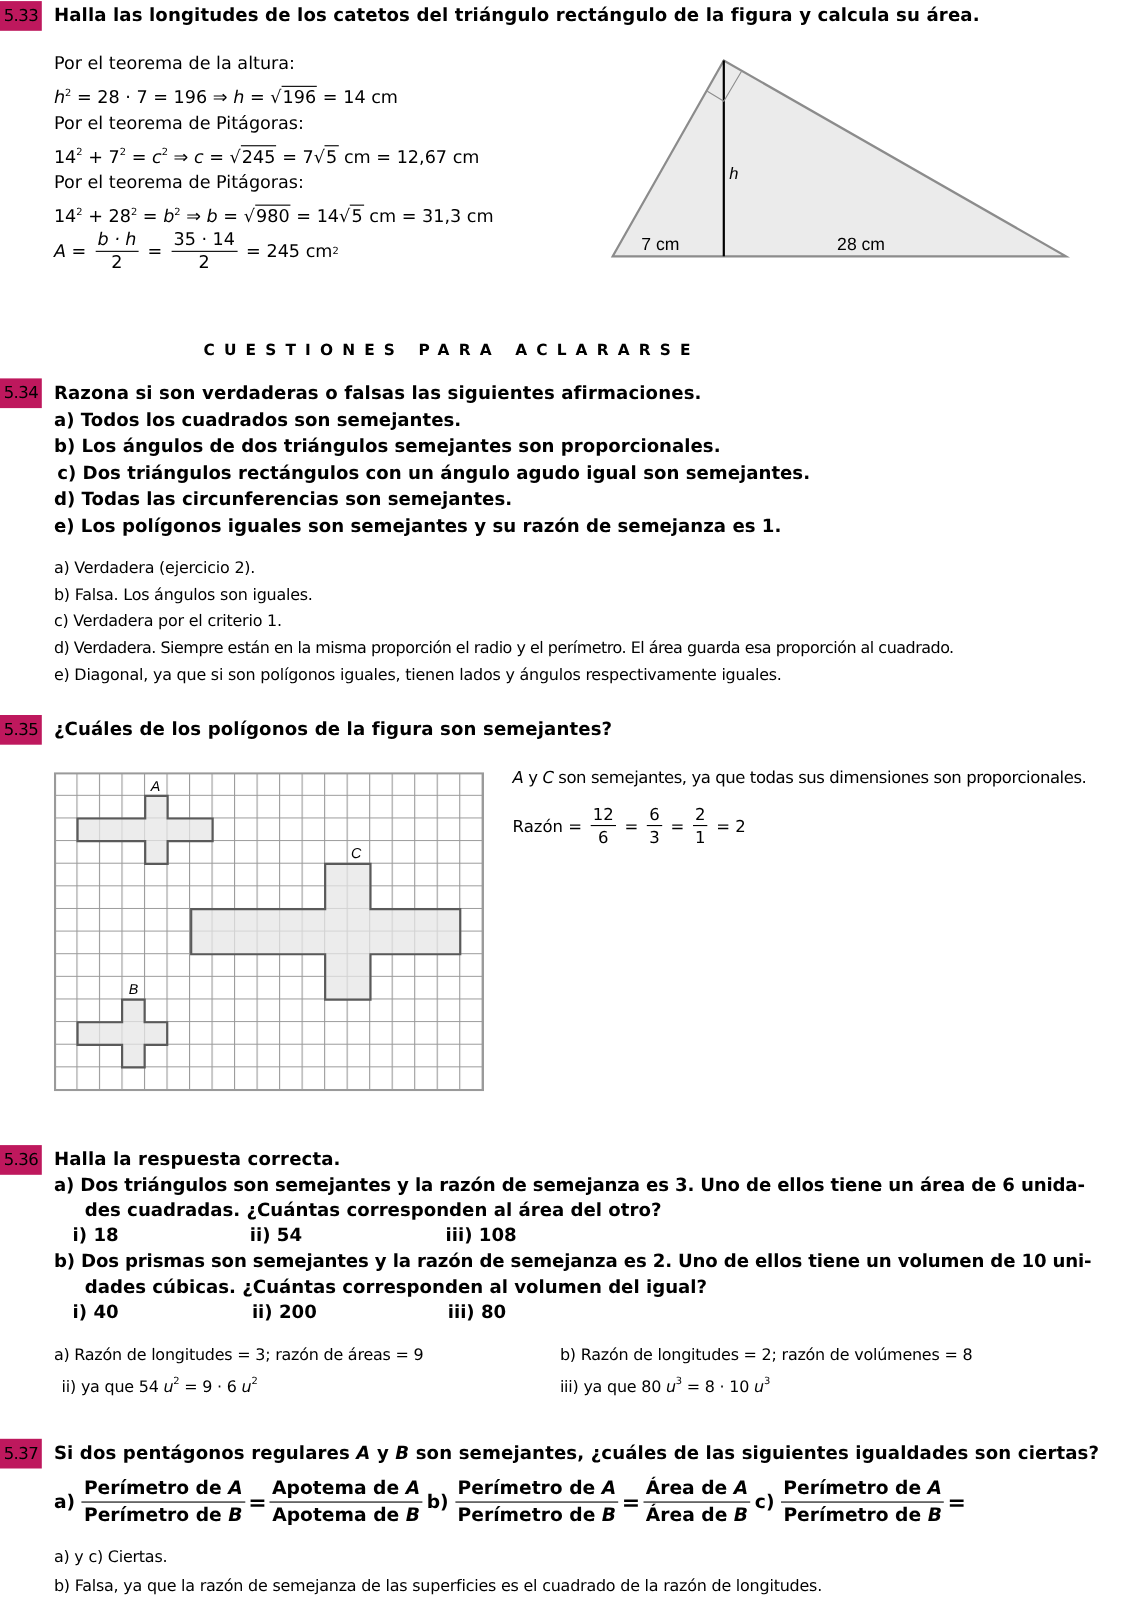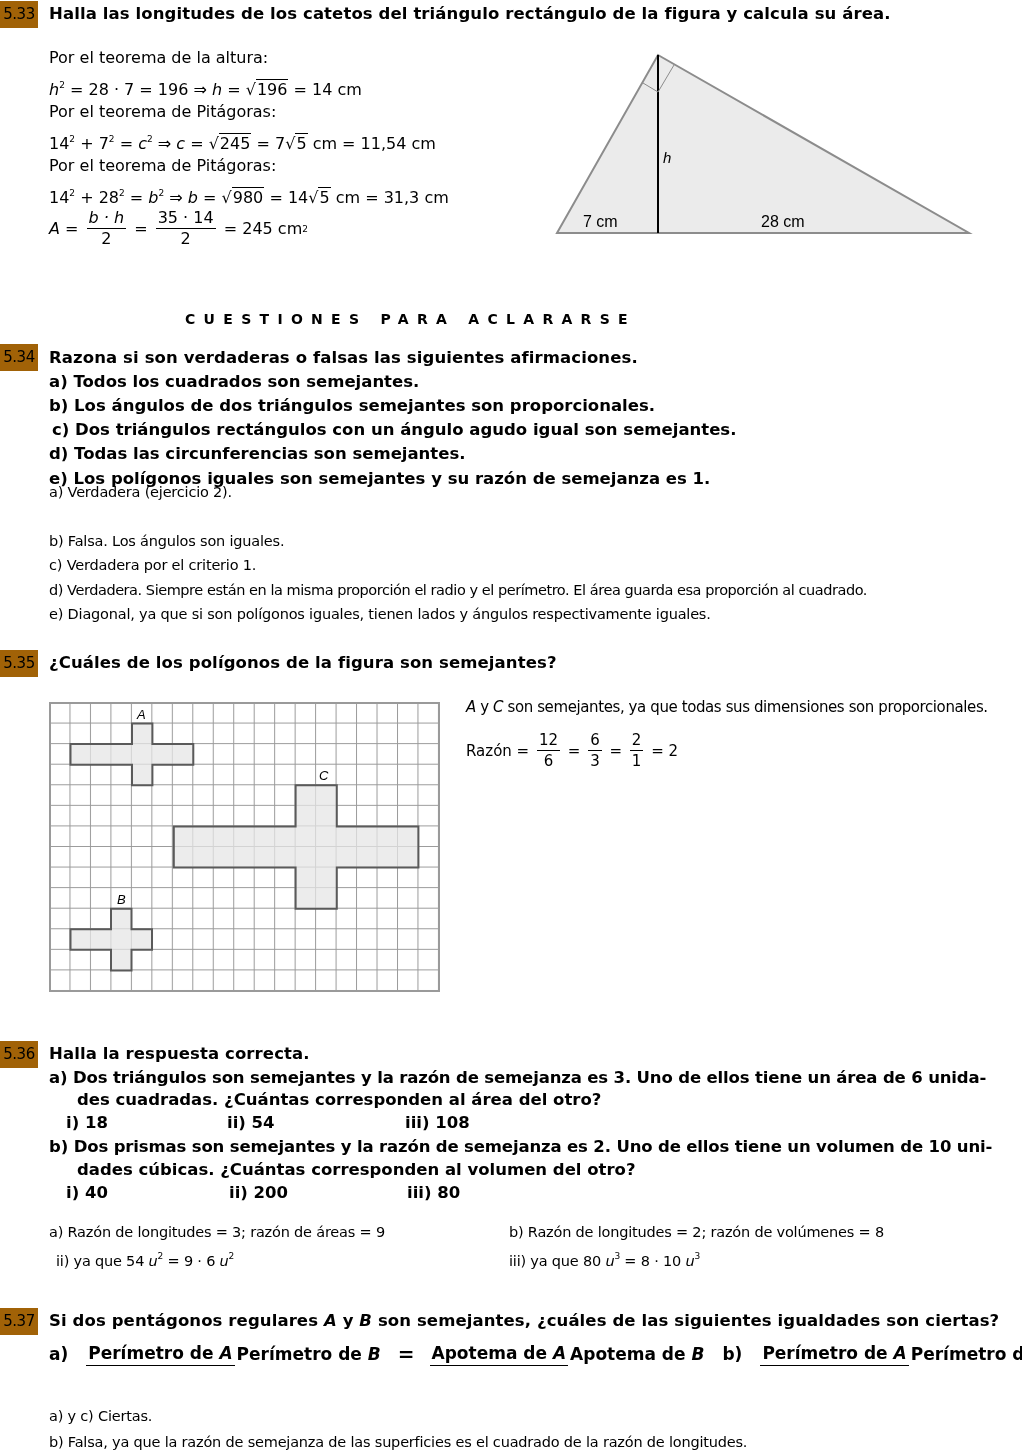--- a/index.html
+++ b/index.html
@@ -3,58 +3,58 @@
 <meta charset="utf-8">
 <style>
   html, body { margin: 0; padding: 0; background: #ffffff; }
   body {
     width: 1022px; height: 1453px; position: relative; overflow: hidden;
     font-family: "DejaVu Sans", sans-serif; color: #000;
   }
   .abs { position: absolute; }
   .num {
     position: absolute; left: 0; width: 38px; height: 27px;
-    background: #a16207; font-family: "DejaVu Sans", sans-serif;
+    background: #be185d; font-family: "DejaVu Sans", sans-serif;
     font-size: 15px; line-height: 27px; text-align: center; letter-spacing: -0.5px;
   }
   .q { position: absolute; left: 49px; font-weight: bold; font-size: 16.5px; line-height: 24px; white-space: nowrap; letter-spacing: 0.1px; }
   .qline { position: absolute; font-weight: bold; font-size: 16.5px; line-height: 24px; white-space: nowrap; }
   .ans { position: absolute; font-size: 14.5px; line-height: 24.5px; white-space: nowrap; letter-spacing: -0.2px; }
   .eq { position: absolute; font-size: 16px; line-height: 26px; white-space: nowrap; }
   .it { font-style: italic; }
   sup { font-size: 9px; vertical-align: 7px; }
   .sqrt { display: inline-block; }
   .sqrt .rad { border-top: 1px solid #000; padding: 0 1px; }
   .frac { display: inline-flex; flex-direction: column; align-items: center; vertical-align: middle; margin: 0 3px; }
   .frac .n { border-bottom: 1px solid #000; padding: 0 2px; line-height: 20px; }
   .frac .d { padding: 0 2px; line-height: 20px; }
   .section-title {
     position: absolute; left: 0; width: 821px; top: 311px; text-align: center;
     font-weight: bold; font-size: 14px; letter-spacing: 8.3px;
   }
-  .bigfrac { display: inline-flex; align-items: center; vertical-align: middle; margin: 0 14px; font-weight: bold; font-size: 17px; }
+  .bigfrac { display: inline-flex; flex-direction: column; align-items: center; vertical-align: middle; margin: 0 2px; font-weight: bold; font-size: 17px; }
   .bigfrac .n { border-bottom: 1.5px solid #000; padding: 0 2px; line-height: 24px; }
   .bigfrac .d { padding: 0 2px; line-height: 24px; }
   .fracrow { position: absolute; left: 49px; top: 1341px; white-space: nowrap; font-weight: bold; font-size: 17px; display: flex; align-items: center; }
   .fracrow .lbl { margin-right: 4px; }
   .fracrow .eqs { margin: 0 1px; font-size: 20px; }
 </style>
 </head>
 <body>
 
 <div class="num" style="top:1px;">5.33</div>
 <div class="q" style="top:2px;">Halla las longitudes de los catetos del triángulo rectángulo de la figura y calcula su área.</div>
 
 <div class="eq" style="left:49px; top:45px;">Por el teorema de la altura:</div>
 <div class="eq" style="left:49px; top:72px;">
   <span class="it">h</span><sup>2</sup><span> = 28 · 7 = 196 ⇒ </span><span class="it">h</span><span> = </span><span class="sqrt">√<span class="rad">196</span></span><span> = 14 cm</span>
 </div>
 <div class="eq" style="left:49px; top:99px;">Por el teorema de Pitágoras:</div>
 <div class="eq" style="left:49px; top:126px;">
-  <span>14</span><sup>2</sup><span> + 7</span><sup>2</sup><span> = </span><span class="it">c</span><sup>2</sup><span> ⇒ </span><span class="it">c</span><span> = </span><span class="sqrt">√<span class="rad">245</span></span><span> = 7</span><span class="sqrt">√<span class="rad">5</span></span><span> cm = 11,54 cm</span>
+  <span>14</span><sup>2</sup><span> + 7</span><sup>2</sup><span> = </span><span class="it">c</span><sup>2</sup><span> ⇒ </span><span class="it">c</span><span> = </span><span class="sqrt">√<span class="rad">245</span></span><span> = 7</span><span class="sqrt">√<span class="rad">5</span></span><span> cm = 12,67 cm</span>
 </div>
 <div class="eq" style="left:49px; top:153px;">Por el teorema de Pitágoras:</div>
 <div class="eq" style="left:49px; top:180px;">
   <span>14</span><sup>2</sup><span> + 28</span><sup>2</sup><span> = </span><span class="it">b</span><sup>2</sup><span> ⇒ </span><span class="it">b</span><span> = </span><span class="sqrt">√<span class="rad">980</span></span><span> = 14</span><span class="sqrt">√<span class="rad">5</span></span><span> cm = 31,3 cm</span>
 </div>
 <div class="eq" style="left:49px; top:208px; display:flex; align-items:center;">
   <span class="it">A</span>
     <span style="white-space:pre;"> = </span>
   <span class="frac">
       <span class="n it">b · h</span>
@@ -81,21 +81,21 @@
 <div class="section-title">CUESTIONES PARA ACLARARSE</div>
 
 <div class="num" style="top:344px;">5.34</div>
 <div class="q" style="top:346px;">Razona si son verdaderas o falsas las siguientes afirmaciones.</div>
 <div class="qline" style="left:49px; top:370px;">a) Todos los cuadrados son semejantes.</div>
 <div class="qline" style="left:49px; top:394px;">b) Los ángulos de dos triángulos semejantes son proporcionales.</div>
 <div class="qline" style="left:52px; top:418px;">c) Dos triángulos rectángulos con un ángulo agudo igual son semejantes.</div>
 <div class="qline" style="left:49px; top:442px;">d) Todas las circunferencias son semejantes.</div>
 <div class="qline" style="left:49px; top:467px;">e) Los polígonos iguales son semejantes y su razón de semejanza es 1.</div>
 
-<div class="ans" style="left:49px; top:480px;">a)  Verdadera (ejercicio 2).</div>
+<div class="ans" style="left:49px; top:505px;">a)  Verdadera (ejercicio 2).</div>
 <div class="ans" style="left:49px; top:529px;">b)  Falsa. Los ángulos son iguales.</div>
 <div class="ans" style="left:49px; top:553px;">c)  Verdadera por el criterio 1.</div>
 <div class="ans" style="left:49px; top:578px; letter-spacing:-0.45px;">d) Verdadera. Siempre están en la misma proporción el radio y el perímetro. El área guarda esa proporción al cuadrado.</div>
 <div class="ans" style="left:49px; top:602px;">e) Diagonal, ya que si son polígonos iguales, tienen lados y ángulos respectivamente iguales.</div>
 
 <div class="num" style="top:650px;">5.35</div>
 <div class="q" style="top:651px;">¿Cuáles de los polígonos de la figura son semejantes?</div>
 
 <svg class="abs" style="left:49px; top:702px;" width="392" height="290" viewBox="0 0 392 290">
   <defs>
@@ -145,21 +145,21 @@
 </div>
 
 <div class="num" style="top:1041px;">5.36</div>
 <div class="q" style="top:1042px;">Halla la respuesta correcta.</div>
 <div class="qline" style="left:49px; top:1066px; letter-spacing:-0.15px;">a) Dos triángulos son semejantes y la razón de semejanza es 3. Uno de ellos tiene un área de 6 unida-</div>
 <div class="qline" style="left:77px; top:1088px;">des cuadradas. ¿Cuántas corresponden al área del otro?</div>
 <div class="qline" style="left:66px; top:1111px;">i) 18</div>
 <div class="qline" style="left:227px; top:1111px;">ii) 54</div>
 <div class="qline" style="left:405px; top:1111px;">iii) 108</div>
 <div class="qline" style="left:49px; top:1135px; letter-spacing:-0.15px;">b) Dos prismas son semejantes y la razón de semejanza es 2. Uno de ellos tiene un volumen de 10 uni-</div>
-<div class="qline" style="left:77px; top:1158px;">dades cúbicas. ¿Cuántas corresponden al volumen del otro?</div>
+<div class="qline" style="left:77px; top:1158px;">dades cúbicas. ¿Cuántas corresponden al volumen del igual?</div>
 <div class="qline" style="left:66px; top:1181px;">i) 40</div>
 <div class="qline" style="left:229px; top:1181px;">ii) 200</div>
 <div class="qline" style="left:407px; top:1181px;">iii) 80</div>
 
 <div class="ans" style="left:49px; top:1220px;">a) Razón de longitudes = 3; razón de áreas = 9</div>
 <div class="ans" style="left:56px; top:1244px;">
   <span style="white-space:pre;">ii) ya que 54 </span><span class="it">u</span><sup>2</sup><span style="white-space:pre;"> = 9 · 6 </span><span class="it">u</span><sup>2</sup>
 </div>
 <div class="ans" style="left:509px; top:1220px;">b) Razón de longitudes = 2; razón de volúmenes = 8</div>
 <div class="ans" style="left:509px; top:1244px;">

